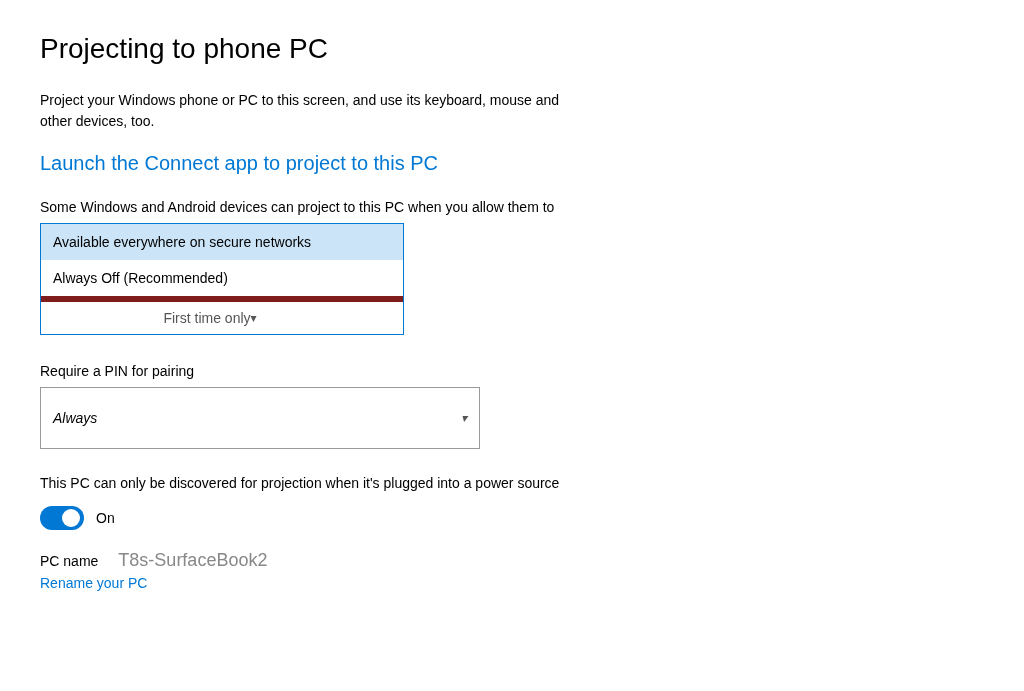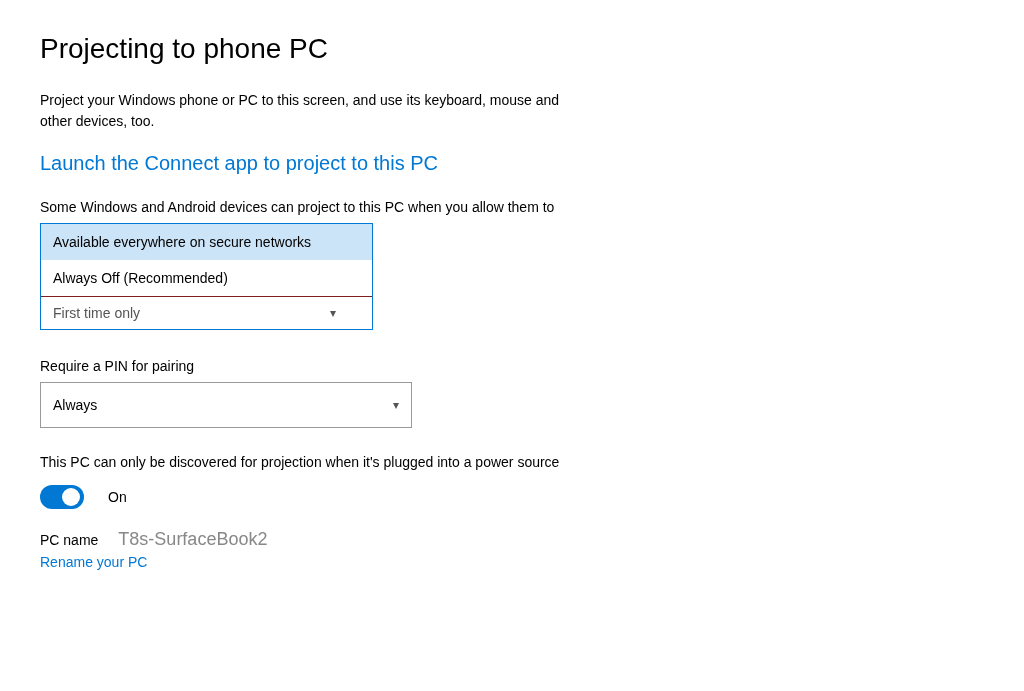--- a/index.html
+++ b/index.html
@@ -52,21 +52,21 @@
 
     .dropdown-container {
       position: relative;
       width: 390px;
       margin-bottom: 0;
     }
 
     .dropdown-open {
       border: 1px solid #0078d4;
       background: #ffffff;
-      width: 333px;
+      width: 364px;
       position: relative;
     }
 
     .dropdown-item {
       padding: 10px 12px;
       font-size: 14px;
       cursor: pointer;
       color: #000;
     }
 
@@ -74,53 +74,54 @@
       background: #cce4f7;
       color: #000;
     }
 
     .dropdown-footer {
       padding: 8px 36px 8px 12px;
       font-size: 14px;
       color: #555;
       display: flex;
       align-items: center;
-      justify-content: space-between;
-      border-top: 1px solid #7f1d1d;
+      justify-content: center;
+      border-top: 6px solid #7f1d1d;
       cursor: pointer;
     }
 
     .chevron-icon {
       font-size: 12px;
       color: #555;
     }
 
     .section-spacing {
       margin-top: 28px;
       margin-bottom: 8px;
     }
 
     .simple-dropdown {
-      width: 372px;
+      width: 440px;
       border: 1px solid #999;
       background: #ffffff;
-      padding: 14px 12px;
+      padding: 22px 12px;
       font-size: 14px;
       color: #000;
       display: flex;
       align-items: center;
       justify-content: space-between;
       cursor: pointer;
       margin-top: 8px;
+      font-style: italic;
     }
 
     .toggle-row {
       display: flex;
       align-items: center;
-      gap: 24px;
+      gap: 12px;
       margin-top: 12px;
     }
 
     .toggle-switch {
       width: 44px;
       height: 24px;
       background: #0078d4;
       border-radius: 12px;
       position: relative;
       cursor: pointer;

